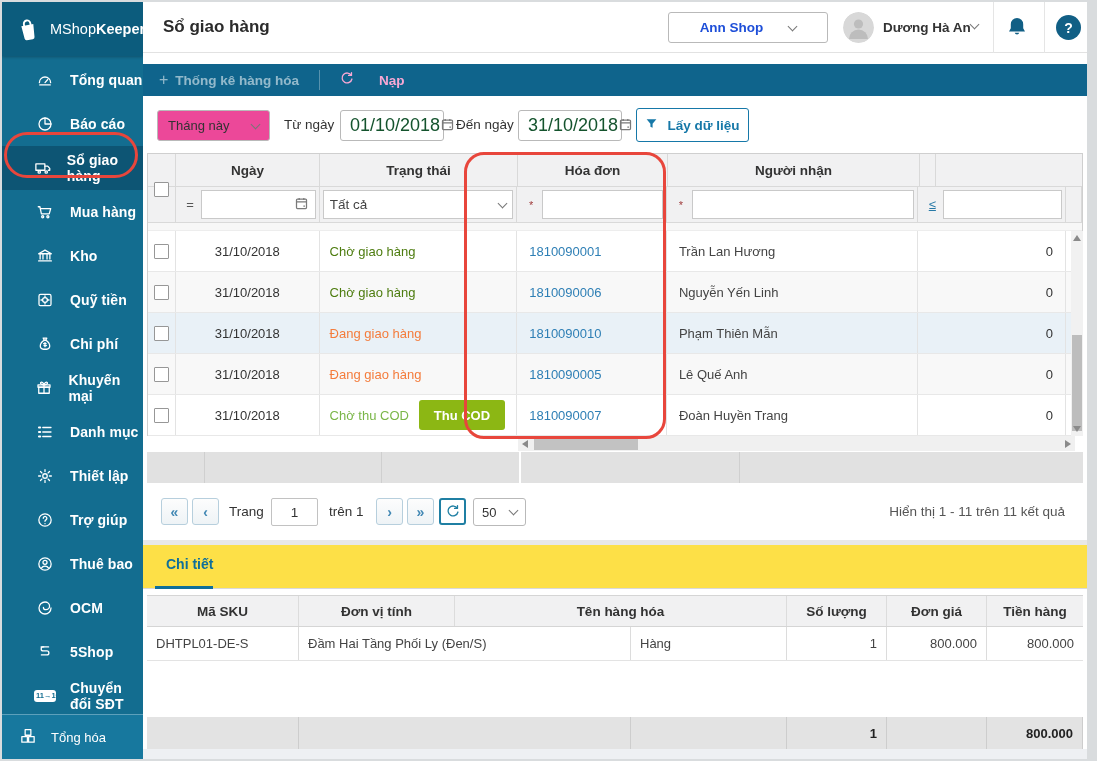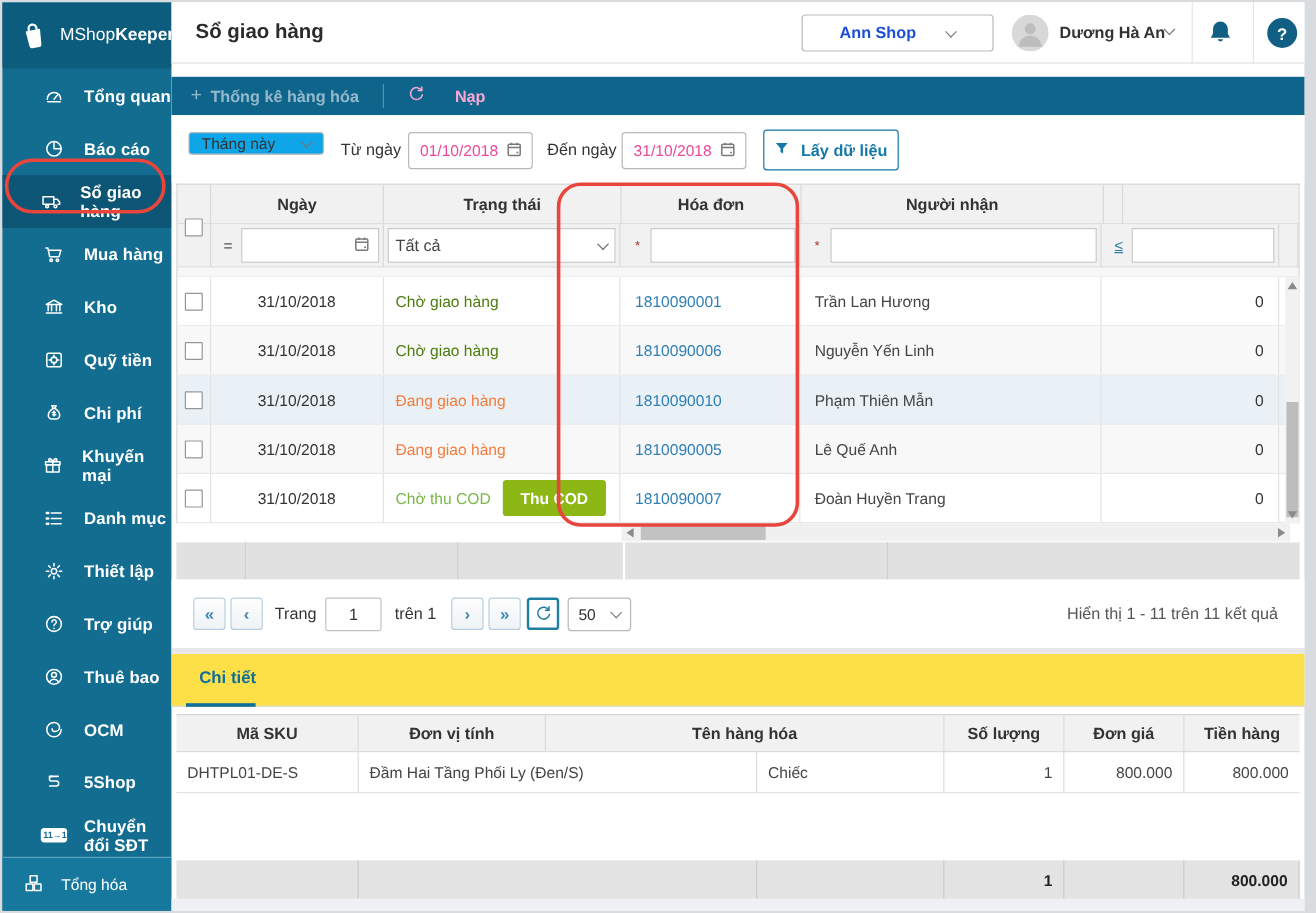--- a/index.html
+++ b/index.html
@@ -40,24 +40,24 @@
 
   
   .toolbar { position:absolute; top:62px; left:0; right:0; height:32px; background:#0f648c; display:flex; align-items:center; }
   .tb-add { margin-left:16px; color:rgba(255,255,255,.55); font-size:13.5px; font-weight:600; display:flex; align-items:center; gap:7px; cursor:pointer; }
   .tb-add .plus { font-size:16px; font-weight:400; }
   .tb-sep { width:1px; height:20px; background:rgba(255,255,255,.3); margin:0 18px 0 20px; }
   .tb-reload { color:#f9a8d4; font-size:13.5px; font-weight:bold; display:flex; align-items:center; gap:23px; cursor:pointer; }
 
   
   .filters { position:absolute; top:94px; left:0; right:0; height:56px; background:#fff; }
-  .period { position:absolute; left:14px; top:14px; width:113px; height:19px; border:1px solid #b9b9b9; border-radius:3px; display:flex; align-items:center; justify-content:space-between; padding:0 10px; cursor:pointer; background:#0ea5e9; }
+  .period { position:absolute; left:14px; top:14px; width:113px; height:31px; border:1px solid #b9b9b9; border-radius:3px; display:flex; align-items:center; justify-content:space-between; padding:0 10px; cursor:pointer; background:#ec4899; }
   .flabel { position:absolute; top:21px; font-size:13.5px; color:#333; }
   .date-box { position:absolute; top:14px; width:104px; height:31px; border:1px solid #b9b9b9; border-radius:3px; display:flex; align-items:center; justify-content:space-between; padding:0 7px 0 9px; background:#fff; color:#555; }
-  .date-box .val { font-size:13px; color:#ec4899; }
+  .date-box .val { font-size:18px; color:#14532d; }
   .btn-get { position:absolute; left:493px; top:12px; width:113px; height:34px; background:#fff; border:1px solid #1678a8; border-radius:3px; color:#1678a8; font-weight:bold; font-size:13.5px; display:flex; align-items:center; justify-content:center; gap:9px; cursor:pointer; }
 
   
   .grid { position:absolute; top:151px; left:4px; width:936px; border:1px solid #cfcfcf; border-bottom:none; }
   .g-hrow, .g-frow, .g-row { display:flex; }
   .gc { border-right:1px solid #e3e3e3; display:flex; align-items:center; }
   .c0{width:28px; justify-content:center;} .c1{width:144px;} .c2{width:198px;} .c3{width:150px;} .c4{width:252px;} .c5{width:148px; justify-content:flex-end;} .c6{width:16px; border-right:none;}
   .g-hrow { height:33px; background:#f1f1f2; border-bottom:1px solid #d9d9d9; }
   .g-hrow .gc { justify-content:center; font-weight:bold; font-size:13.5px; color:#333; border-right:1px solid #d9d9d9; }
   .g-frow { height:36px; background:#f1f1f2; border-bottom:1px solid #d9d9d9; }
@@ -541,21 +541,21 @@
           <div class="dc d2">Đơn vị tính</div>
           <div class="dc d1">Tên hàng hóa</div>
           <div class="dc d3">Số lượng</div>
           <div class="dc d4">Đơn giá</div>
           <div class="dc d5">Tiền hàng</div>
         </div>
       <div id="detailRows">
           <div class="d-row">
             <div class="dc d0">DHTPL01-DE-S</div>
             <div class="dc d1">Đầm Hai Tầng Phối Ly (Đen/S)</div>
-            <div class="dc d2">Chiếc</div>
+            <div class="dc d2">Hàng</div>
             <div class="dc d3">1</div>
             <div class="dc d4">800.000</div>
             <div class="dc d5">800.000</div>
           </div>
         </div>
     </div>
     <div class="d-foot">
       <div class="dc d0"></div>
         <div class="dc d1"></div>
         <div class="dc d2"></div>

